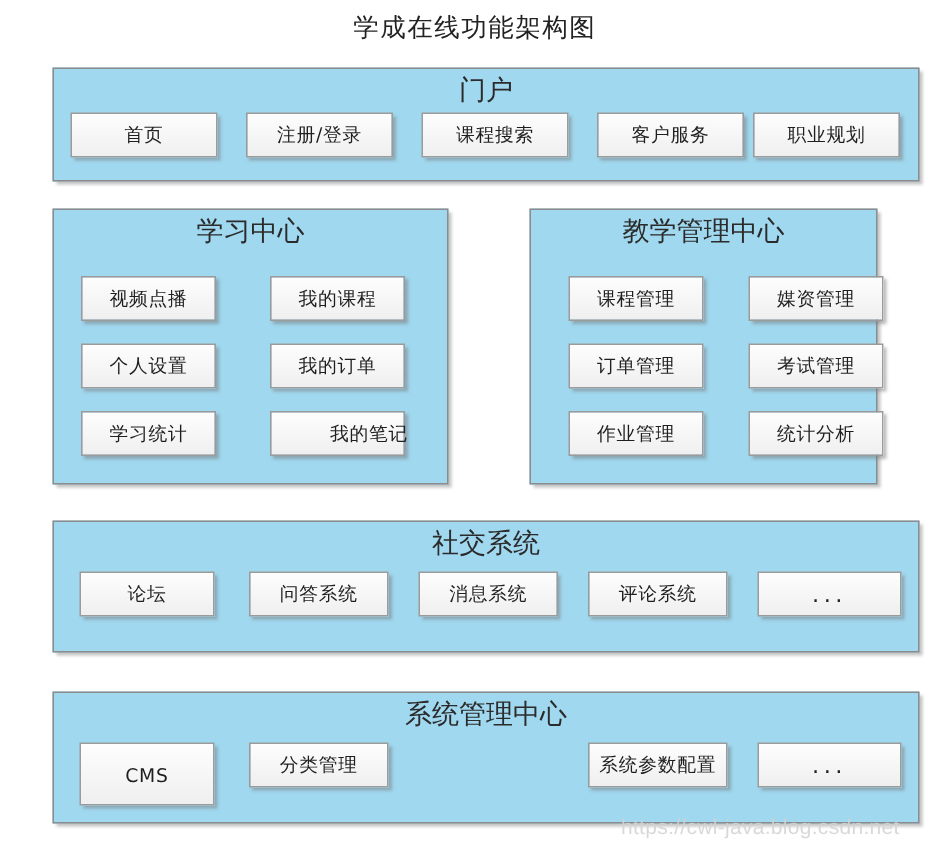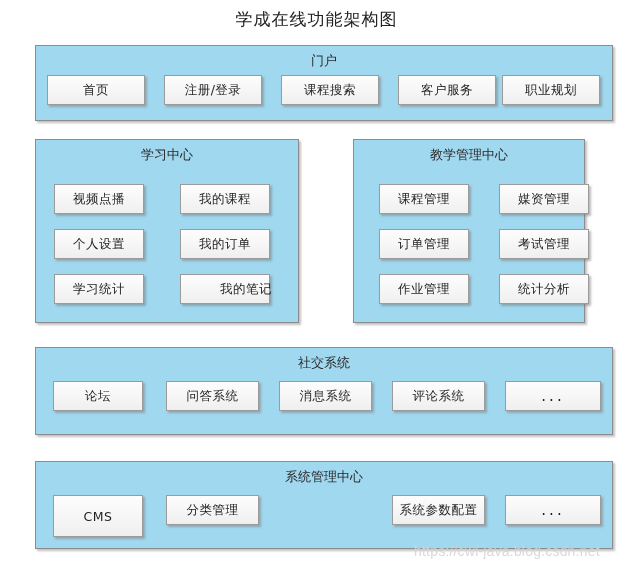--- a/index.html
+++ b/index.html
@@ -44,21 +44,21 @@
     box-shadow: 2px 2px 2px rgba(120,120,120,0.45);
     box-sizing: border-box;
   }
 
   .panel-title {
     position: absolute;
     left: 0;
     top: 6px;
     width: 100%;
     text-align: center;
-    font-size: 13px;
+    font-size: 18px;
     color: #2b2b2b;
     line-height: 18px;
     white-space: nowrap;
   }
 
   
   .node {
     position: absolute;
     background: linear-gradient(to bottom, #fdfdfd 0%, #f7f7f7 45%, #efefef 100%);
     border: 1px solid #9b9b9b;

